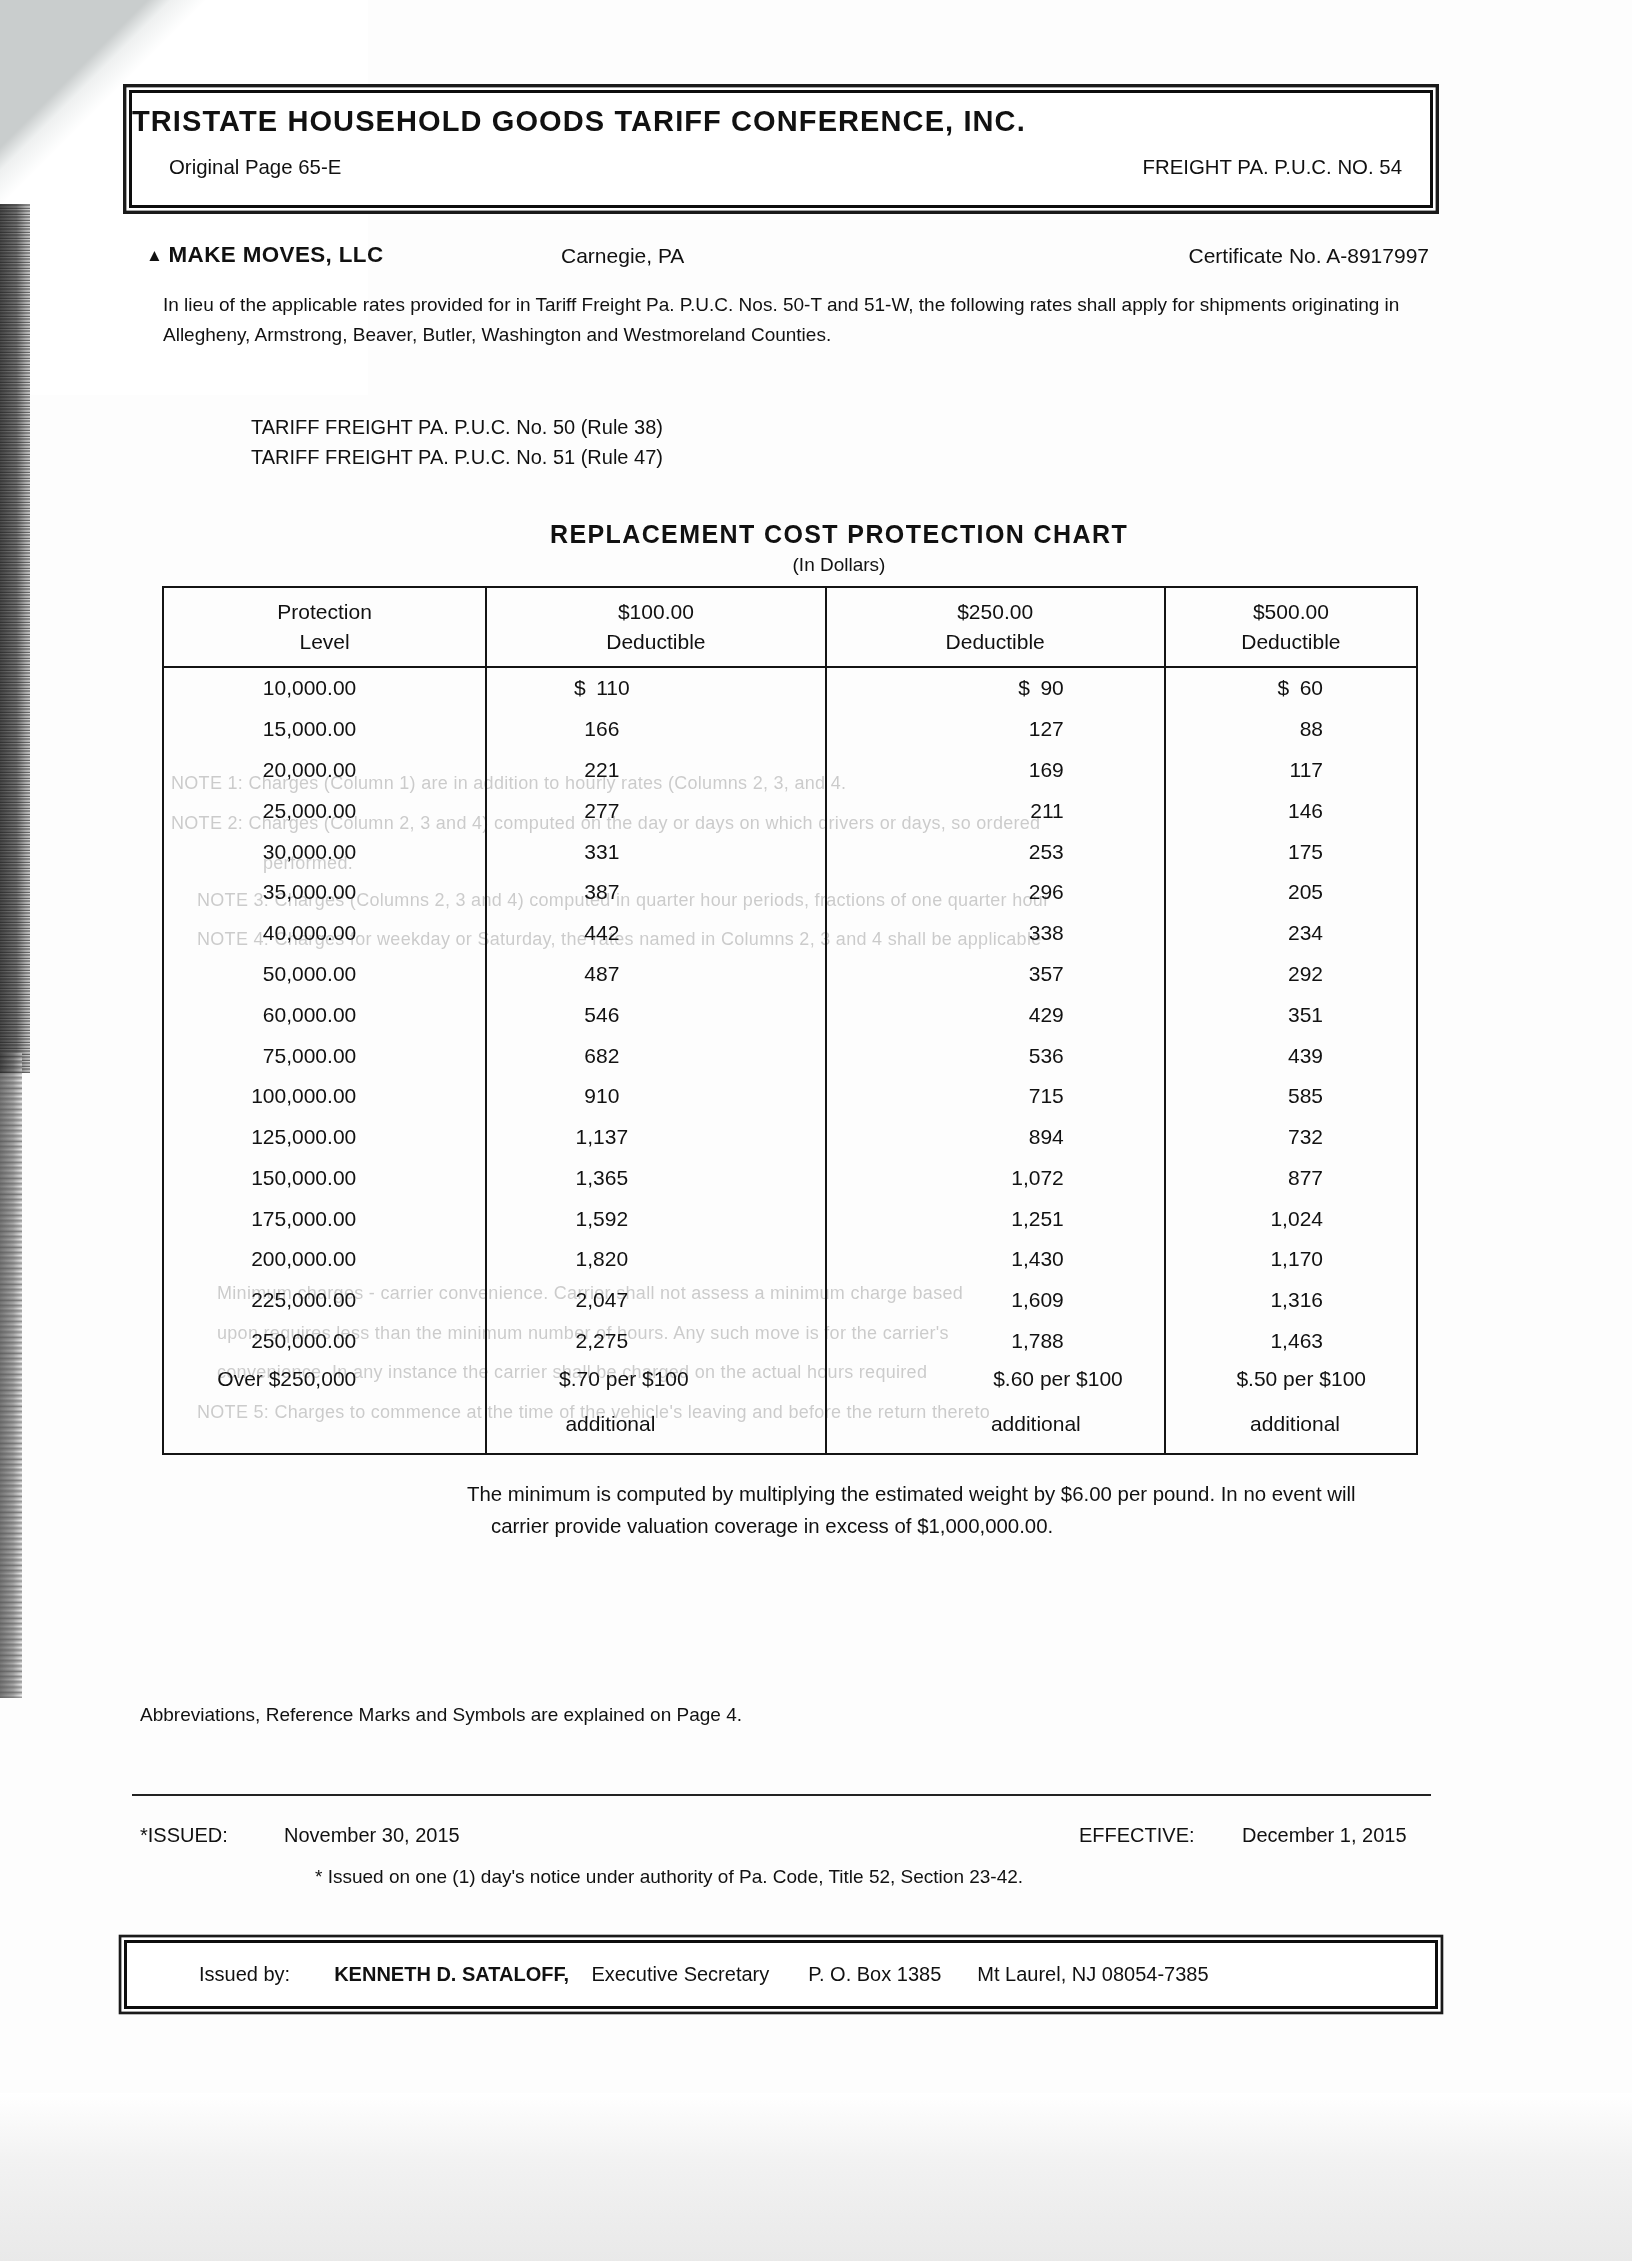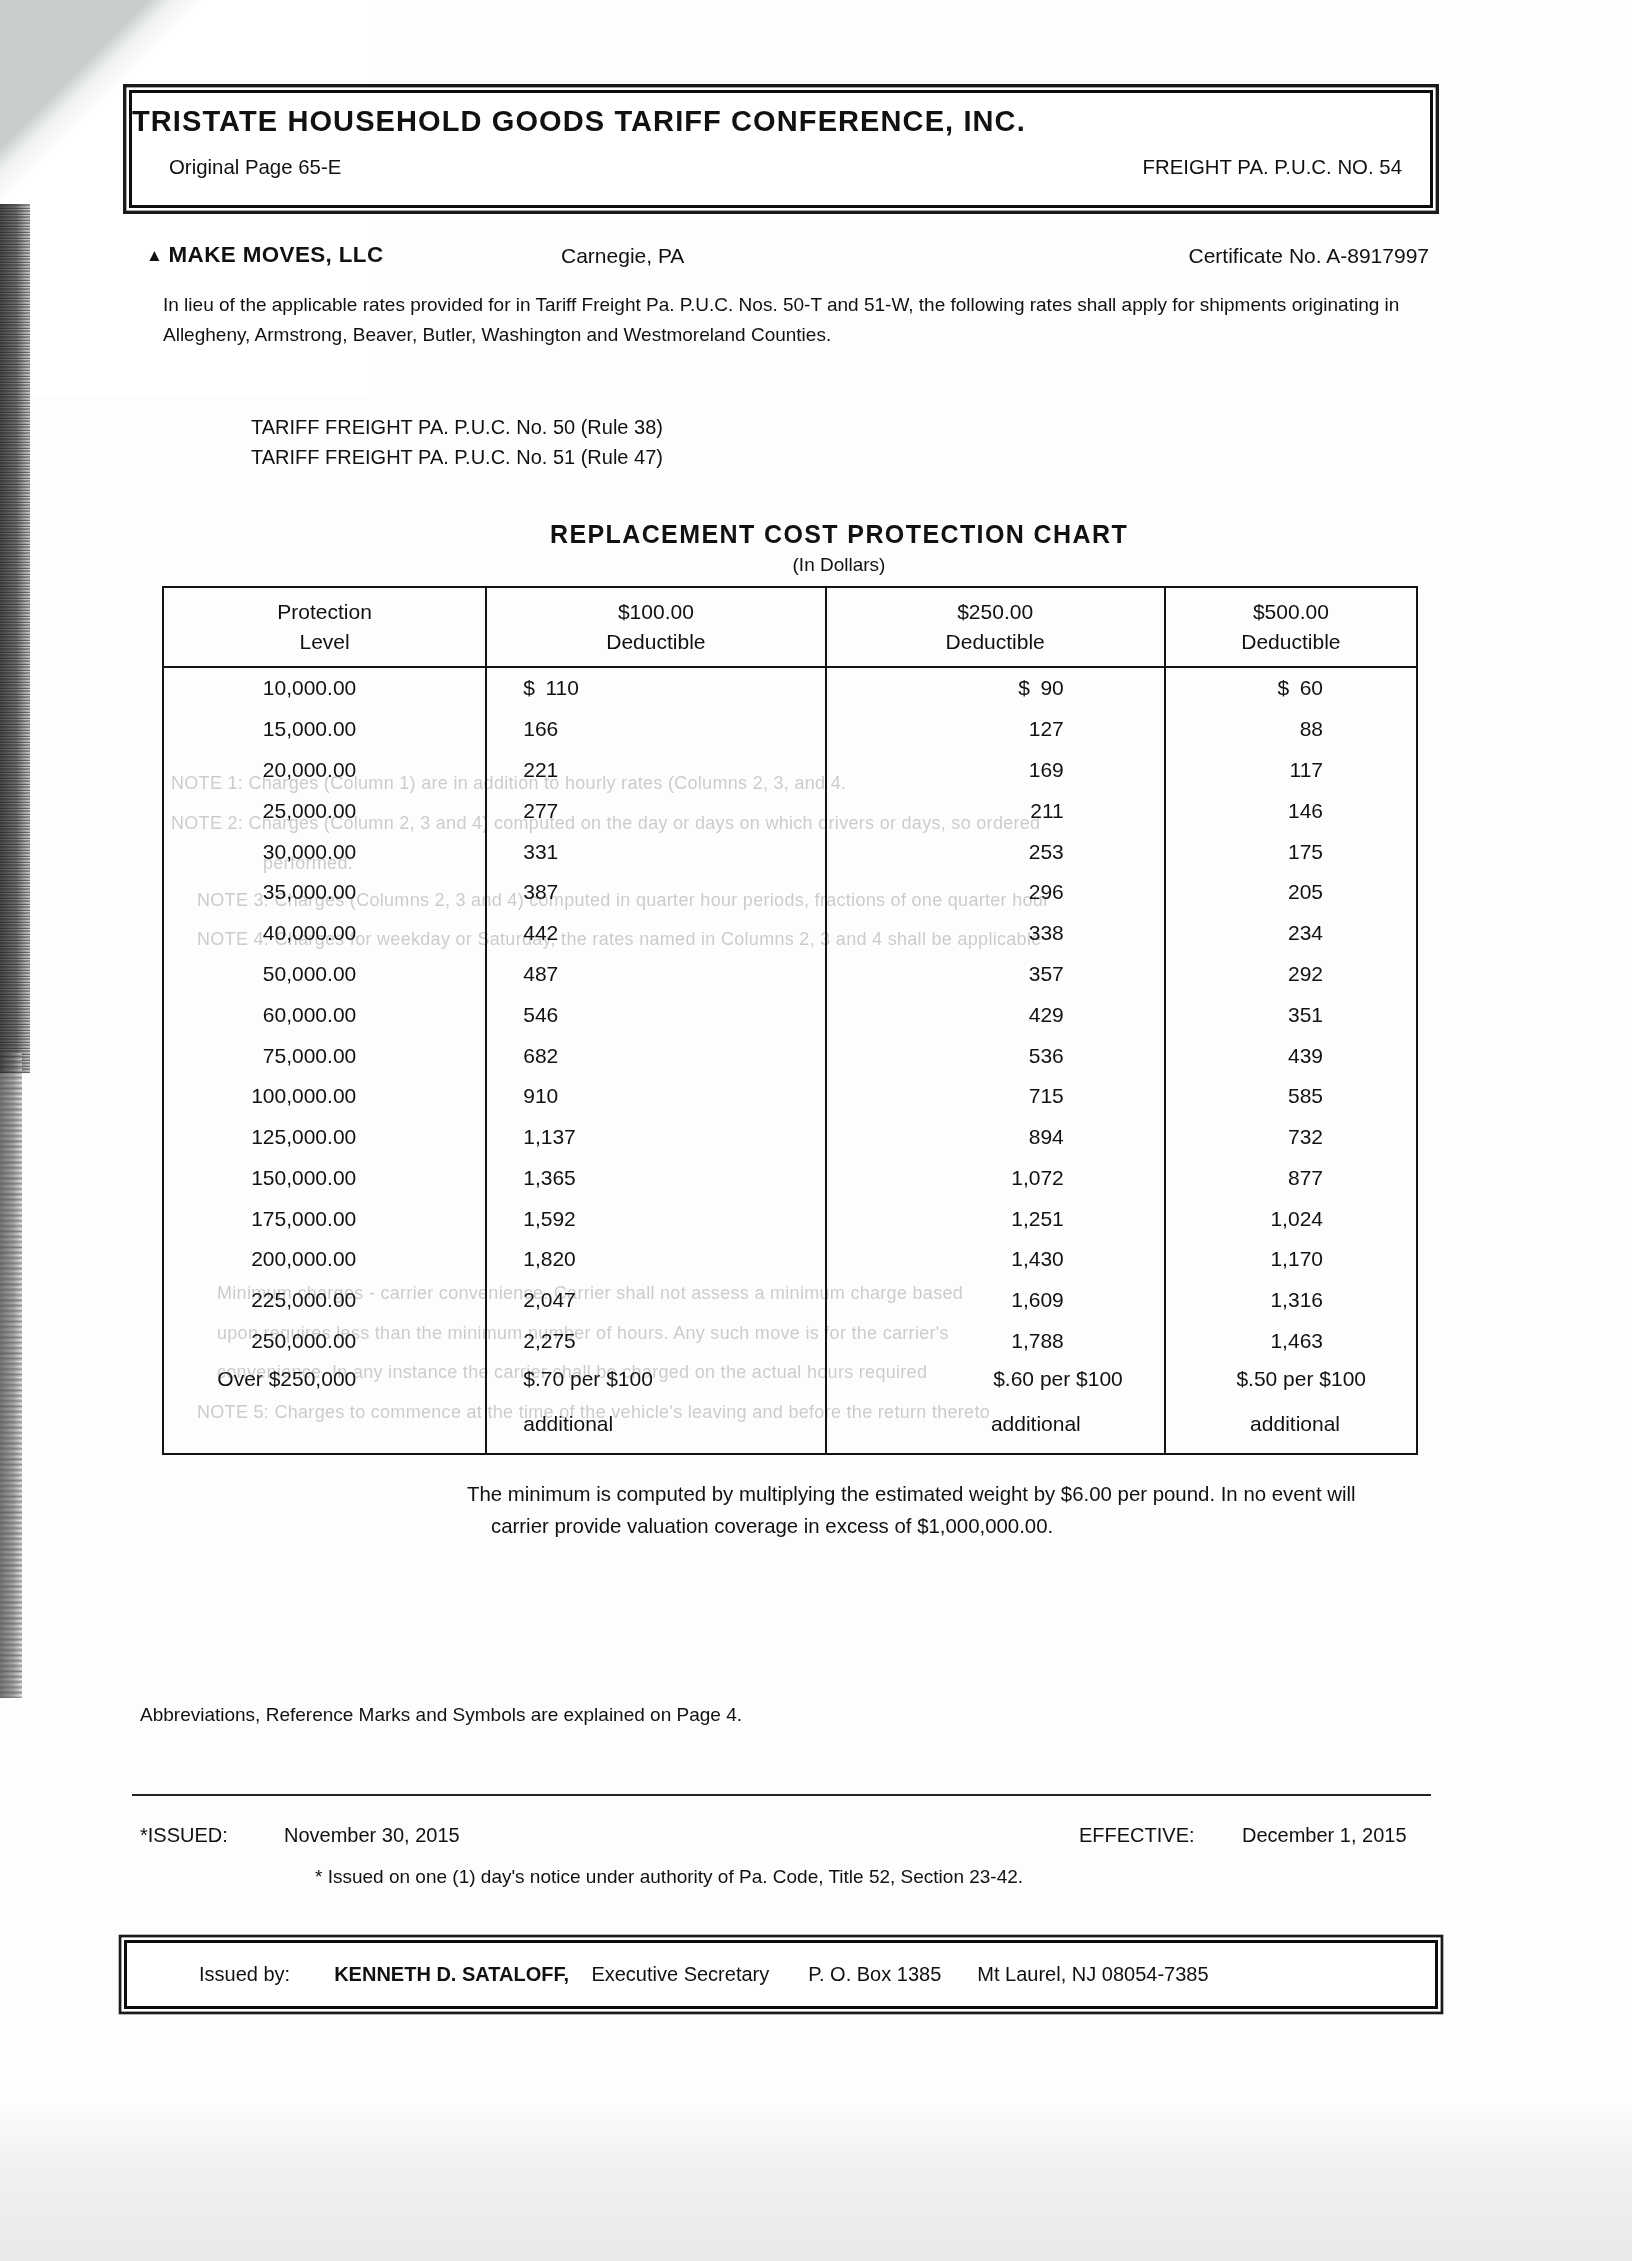--- a/index.html
+++ b/index.html
@@ -224,21 +224,21 @@
     height: 38px;
     font-size: 21px;
     vertical-align: middle;
   }
   .col-level { width: 322px; }
   .col-d100  { width: 339px; }
   .col-d250  { width: 339px; }
   .col-d500  { width: 251px; }
 
   td.level   { text-align: right; padding-right: 129px; }
-  td.amount  { text-align: left; padding-right: 108px; padding-left: 36px; }
+  td.amount  { text-align: center; padding-right: 108px; }
   td.amount2 { text-align: right; padding-right: 100px; }
   td.amount3 { text-align: right; padding-right: 93px; }
 
   tr.over td { height: 42px; vertical-align: top; padding-top: 5.3px; }
   tr.over td.level { }
   tr.over td.amount { padding-right: 64px; }
   tr.over td.amount2 { padding-right: 41px; }
   tr.over td.amount3 { padding-right: 50px; }
   tr.over-2 td { height: 38px; vertical-align: top; }
   tr.over-2 td.amount { padding-right: 91px; }

